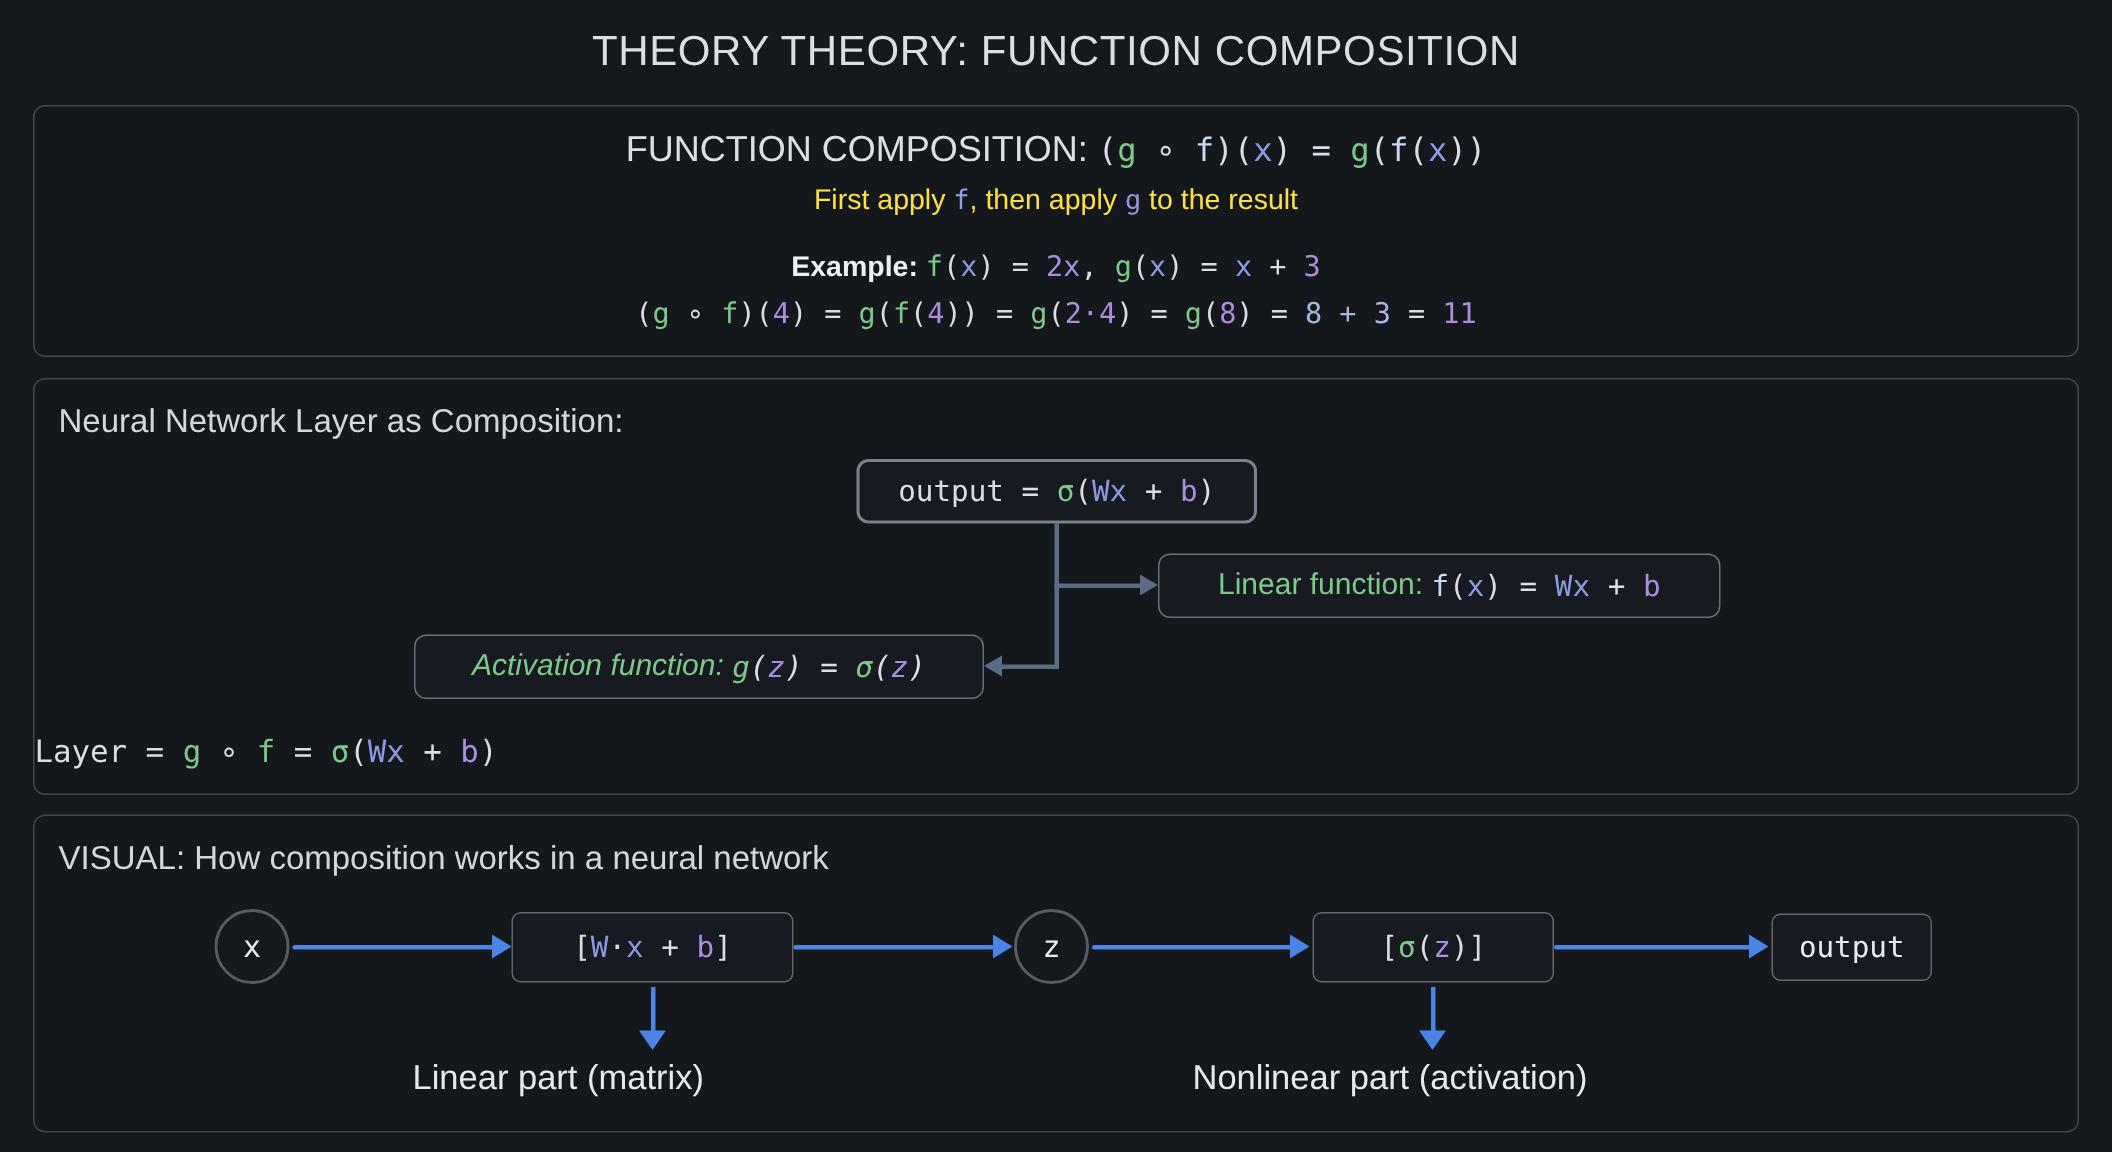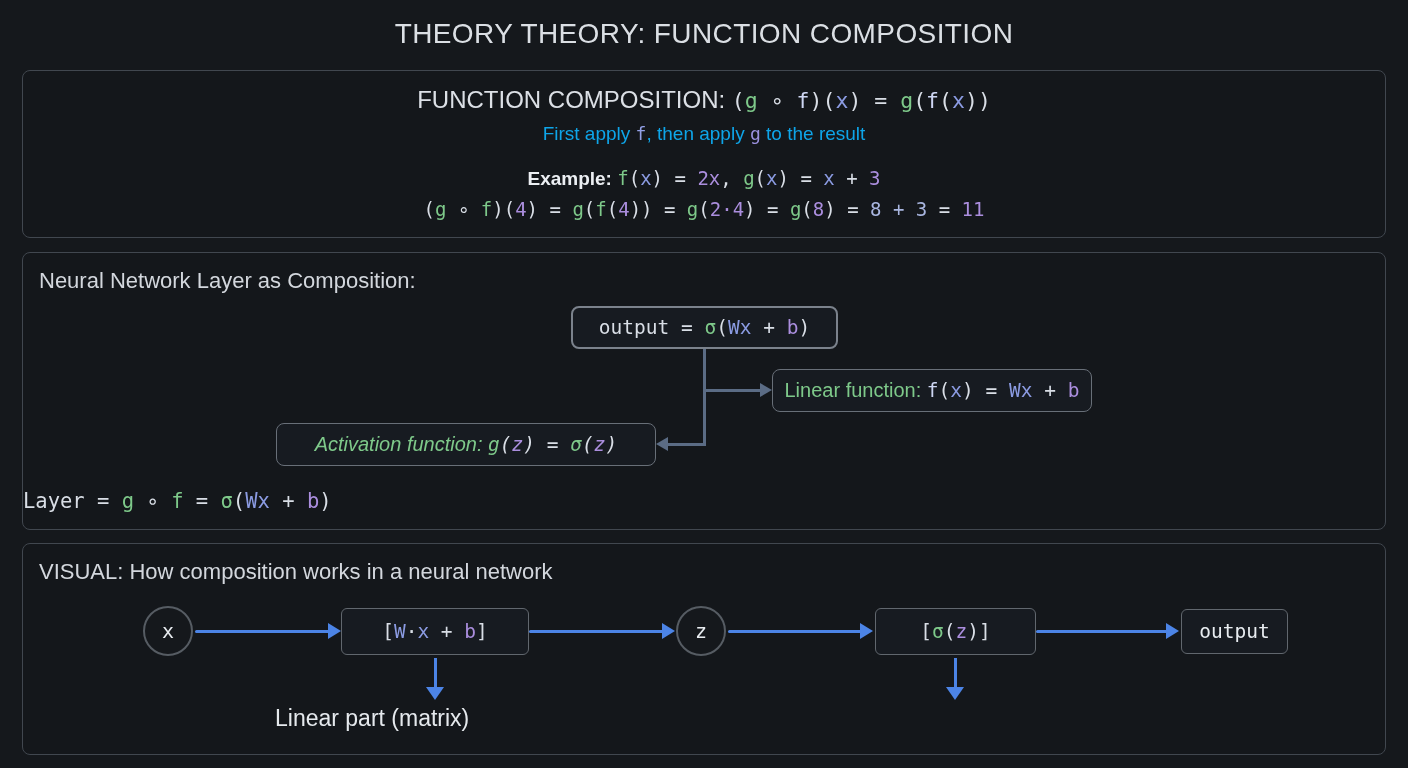--- a/index.html
+++ b/index.html
@@ -13,21 +13,21 @@
   .mono { font-family:"DejaVu Sans Mono", monospace; }
   .tk { white-space:pre; }
 
   
   .tk-op  { color:#d9dee6; }
   .tk-fn  { color:#7ec98a; }
   .tk-var { color:#8b9be2; }
   .tk-num { color:#ab8ede; }
   .tk-fl  { color:#ced6f3; }
   .tk-val { color:#a9b6e0; }
-  .tk-sans{ font-family:"Liberation Sans",sans-serif; color:#0ea5e9; }
+  .tk-sans{ font-family:"Liberation Sans",sans-serif; color:#fde047; }
   .tk-sfn { font-family:"Liberation Sans",sans-serif; color:#7ec98a; }
   .tk-mvar{ font-family:"DejaVu Sans Mono",monospace; color:#93a0e6; }
   .tk-mpur{ font-family:"DejaVu Sans Mono",monospace; color:#9a90de; }
 
   .page-title {
     position:absolute; top:18px; left:0; width:100%;
     text-align:center; font-size:28px; letter-spacing:.4px; color:#dbdfe4;
   }
 
   .panel {
@@ -51,21 +51,21 @@
   .panel-heading {
     position:absolute; left:16px; top:15px;
     font-size:22px; color:#d3d7dd;
   }
 
   .box {
     position:absolute; display:flex; align-items:center; justify-content:center;
     background:#171b21; border-radius:8px; font-size:19.5px;
   }
   .output-box     { left:548px; top:53px;  width:267px; height:43px; border:2px solid #7b828c; }
-  .linear-box     { left:749px; top:116px; width:320px; height:43px; border:1.5px solid #686f78; font-family:"DejaVu Sans Mono",monospace; }
+  .linear-box     { left:749px; top:116px; width:375px; height:43px; border:1.5px solid #686f78; font-family:"DejaVu Sans Mono",monospace; }
   .activation-box { left:253px; top:170px; width:380px; height:43px; border:1.5px solid #686f78; font-family:"DejaVu Sans Mono",monospace;font-style:italic; }
   .linear-box .tk-sfn, .activation-box .tk-sfn { font-size:20px; }
 
   .layer-formula { position:absolute; top:236px; left:0; width:100%; text-align:left; font-size:20.5px; }
 
   
   .cn { position:absolute; background:#5b6c85; }
   .cn-v  { left:680px; top:96px;  width:2.5px; height:97px; }
   .cn-hr { left:680px; top:136px; width:57px;  height:2.5px; }
   .cn-hl { left:645px; top:190px; width:38px;  height:2.5px; }
@@ -197,15 +197,16 @@
         <span class="tk tk-op">)</span>
         <span class="tk tk-op">]</span>
       </div>
     <div class="h-arrow ha4"></div>
     <div class="fbox fbox-output mono">output</div>
 
     <div class="v-arrow va1"></div>
     <div class="v-arrow va2"></div>
 
     <div class="flow-label fl1">Linear part (matrix)</div>
+    <div class="flow-label fl2">Nonlinear part (activation)</div>
   </section>
 
 </div>
 
 </body></html>

